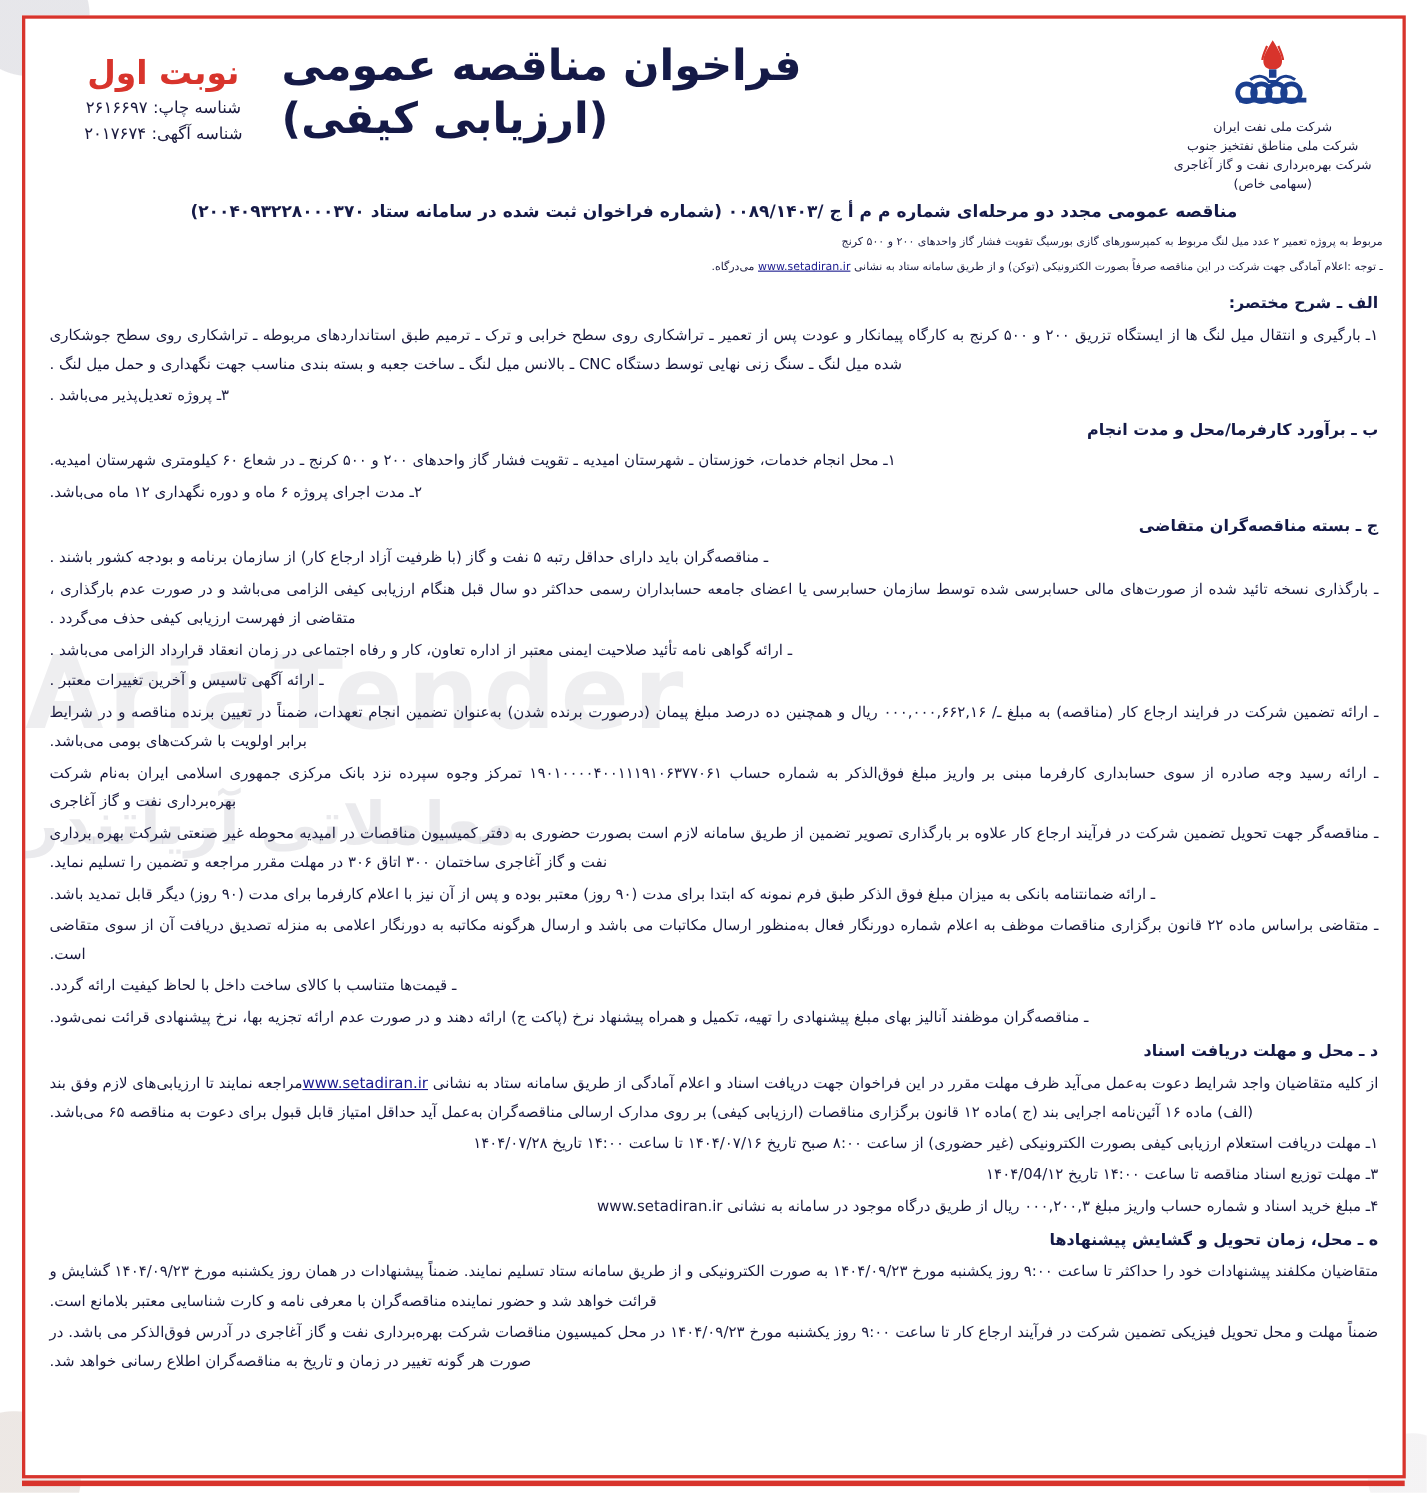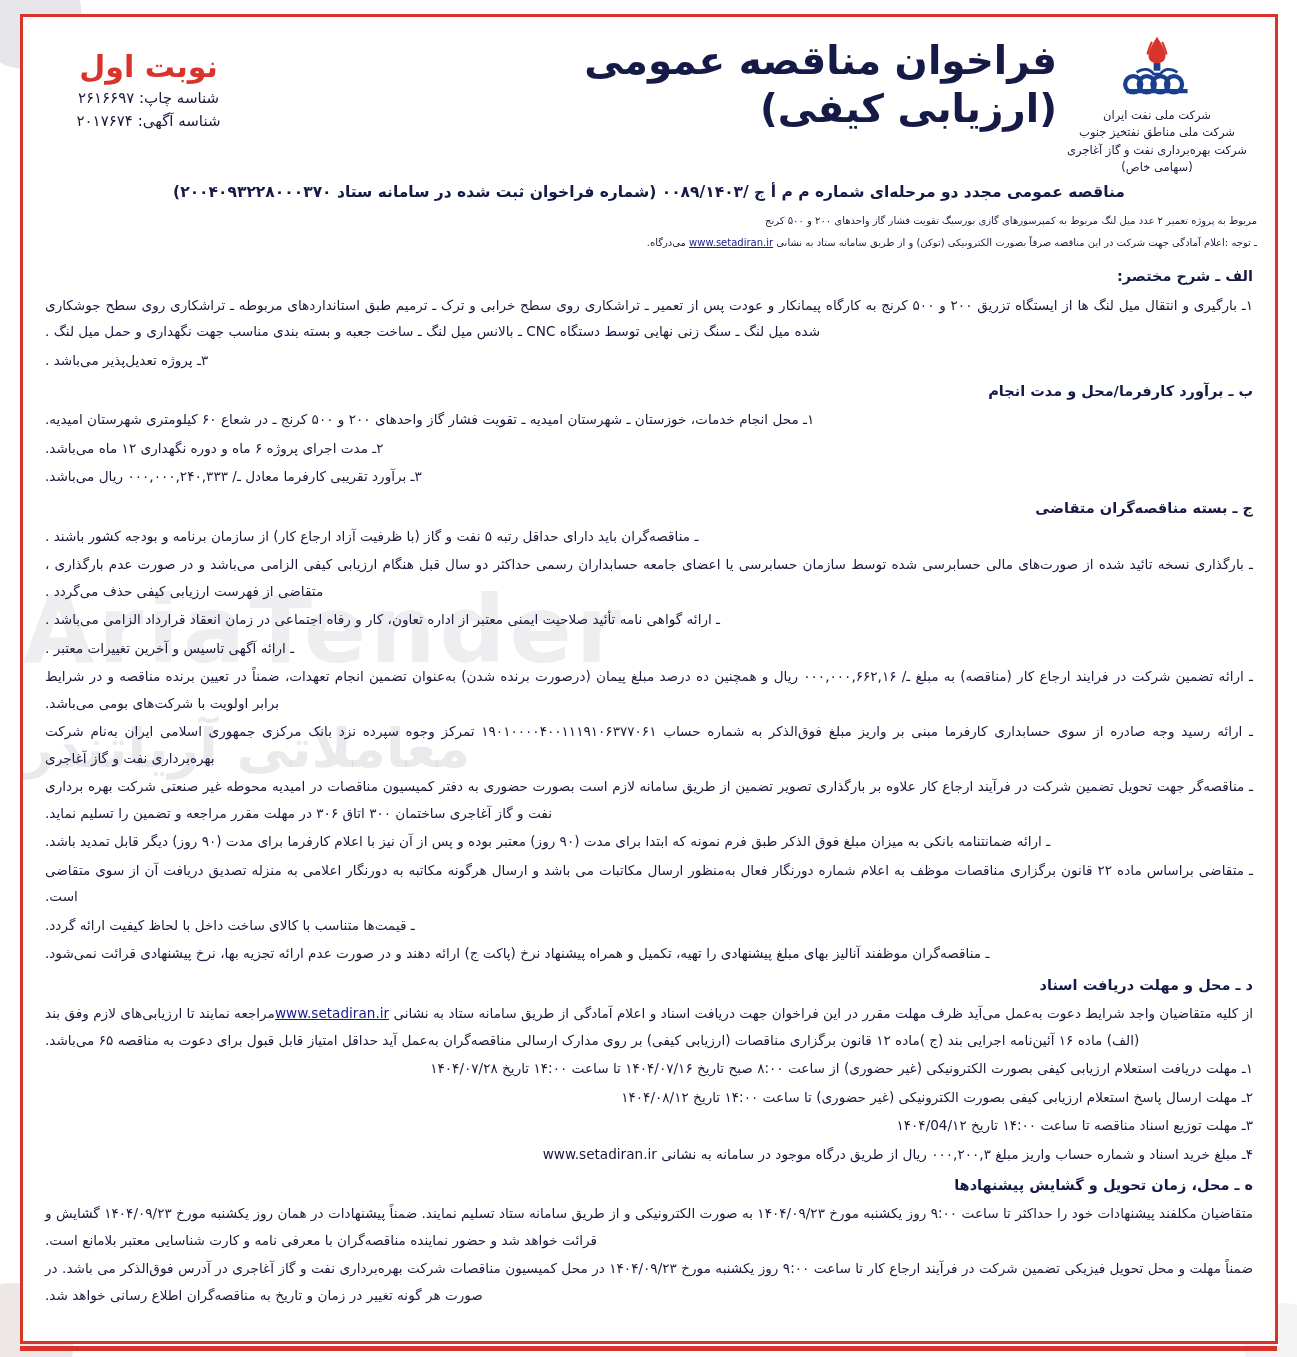--- a/index.html
+++ b/index.html
@@ -80,21 +80,21 @@
     margin-bottom: 3px;
   }
   .meta-line {
     font-size: 15px;
     color: #1a1a3e;
     line-height: 1.55;
     direction: rtl;
   }
   .hdr-title {
     flex: 1;
-    text-align: right;
+    text-align: left;
     order: 2;
     padding-top: 6px;
   }
   .hdr-title .t1, .hdr-title .t2 {
     font-size: 39px;
     font-weight: bold;
     color: #151a47;
     line-height: 1.22;
     letter-spacing: -1px;
   }
@@ -211,42 +211,40 @@
 
     <div class="body-wrap">
 
       <div class="sec-title">الف ـ شرح مختصر:</div>
       <p class="para">۱ـ بارگیری و انتقال میل لنگ ها از ایستگاه تزریق ۲۰۰ و ۵۰۰ کرنج به کارگاه پیمانکار و عودت پس از تعمیر ـ تراشکاری روی سطح خرابی و ترک ـ ترمیم طبق استانداردهای مربوطه ـ تراشکاری روی سطح جوشکاری شده میل لنگ ـ سنگ زنی نهایی توسط دستگاه CNC ـ بالانس میل لنگ ـ ساخت جعبه و بسته بندی مناسب جهت نگهداری و حمل میل لنگ .</p>
       <p class="para">۳ـ پروژه تعدیل‌پذیر می‌باشد .</p>
 
       <div class="sec-title">ب ـ برآورد کارفرما/محل و مدت انجام</div>
       <p class="para">۱ـ محل انجام خدمات، خوزستان ـ شهرستان امیدیه ـ تقویت فشار گاز واحدهای ۲۰۰ و ۵۰۰ کرنج ـ در شعاع ۶۰ کیلومتری شهرستان امیدیه.</p>
       <p class="para">۲ـ مدت اجرای پروژه ۶ ماه و دوره نگهداری ۱۲ ماه می‌باشد.</p>
-      <p class="para">۳ـ برآورد تقریبی کارفرما معادل ـ/ ۰۰۰,۰۰۰,۲۴۰,۳۳۳ ریال می‌باشد.</p>
 
       <div class="sec-title">ج ـ بسته مناقصه‌گران متقاضی</div>
       <p class="para">ـ مناقصه‌گران باید دارای حداقل رتبه ۵ نفت و گاز (با ظرفیت آزاد ارجاع کار) از سازمان برنامه و بودجه کشور باشند .</p>
       <p class="para">ـ بارگذاری نسخه تائید شده از صورت‌های مالی حسابرسی شده توسط سازمان حسابرسی یا اعضای جامعه حسابداران رسمی حداکثر دو سال قبل هنگام ارزیابی کیفی الزامی می‌باشد و در صورت عدم بارگذاری ، متقاضی از فهرست ارزیابی کیفی حذف می‌گردد .</p>
       <p class="para">ـ ارائه گواهی نامه تأئید صلاحیت ایمنی معتبر از اداره تعاون، کار و رفاه اجتماعی در زمان انعقاد قرارداد الزامی می‌باشد .</p>
       <p class="para">ـ ارائه آگهی تاسیس و آخرین تغییرات معتبر .</p>
       <p class="para">ـ ارائه تضمین شرکت در فرایند ارجاع کار (مناقصه) به مبلغ ـ/ ۰۰۰,۰۰۰,۶۶۲,۱۶ ریال و همچنین ده درصد مبلغ پیمان (درصورت برنده شدن) به‌عنوان تضمین انجام تعهدات، ضمناً در تعیین برنده مناقصه و در شرایط برابر اولویت با شرکت‌های بومی می‌باشد.</p>
       <p class="para">ـ ارائه رسید وجه صادره از سوی حسابداری کارفرما مبنی بر واریز مبلغ فوق‌الذکر به شماره حساب ۱۹۰۱۰۰۰۰۴۰۰۱۱۱۹۱۰۶۳۷۷۰۶۱ تمرکز وجوه سپرده نزد بانک مرکزی جمهوری اسلامی ایران به‌نام شرکت بهره‌برداری نفت و گاز آغاجری</p>
       <p class="para">ـ مناقصه‌گر جهت تحویل تضمین شرکت در فرآیند ارجاع کار علاوه بر بارگذاری تصویر تضمین از طریق سامانه لازم است بصورت حضوری به دفتر کمیسیون مناقصات در امیدیه محوطه غیر صنعتی شرکت بهره برداری نفت و گاز آغاجری ساختمان ۳۰۰ اتاق ۳۰۶ در مهلت مقرر مراجعه و تضمین را تسلیم نماید.</p>
       <p class="para">ـ ارائه ضمانتنامه بانکی به میزان مبلغ فوق الذکر طبق فرم نمونه که ابتدا برای مدت (۹۰ روز) معتبر بوده و پس از آن نیز با اعلام کارفرما برای مدت (۹۰ روز) دیگر قابل تمدید باشد.</p>
       <p class="para">ـ متقاضی براساس ماده ۲۲ قانون برگزاری مناقصات موظف به اعلام شماره دورنگار فعال به‌منظور ارسال مکاتبات می باشد و ارسال هرگونه مکاتبه به دورنگار اعلامی به منزله تصدیق دریافت آن از سوی متقاضی است.</p>
       <p class="para">ـ قیمت‌ها متناسب با کالای ساخت داخل با لحاظ کیفیت ارائه گردد.</p>
       <p class="para">ـ مناقصه‌گران موظفند آنالیز بهای مبلغ پیشنهادی را تهیه، تکمیل و همراه پیشنهاد نرخ (پاکت ج) ارائه دهند و در صورت عدم ارائه تجزیه بها، نرخ پیشنهادی قرائت نمی‌شود.</p>
 
       <div class="sec-title">د ـ محل و مهلت دریافت اسناد</div>
       <p class="para">
         <span>از کلیه متقاضیان واجد شرایط دعوت به‌عمل می‌آید ظرف مهلت مقرر در این فراخوان جهت دریافت اسناد و اعلام آمادگی از طریق سامانه ستاد به نشانی</span>
         <a class="lnk" href="#">www.setadiran.ir</a><span>مراجعه نمایند تا ارزیابی‌های لازم وفق بند (الف) ماده ۱۶ آئین‌نامه اجرایی بند (ج )ماده ۱۲ قانون برگزاری مناقصات (ارزیابی کیفی) بر روی مدارک ارسالی مناقصه‌گران به‌عمل آید حداقل امتیاز قابل قبول برای دعوت به مناقصه ۶۵ می‌باشد.</span>
       </p>
       <p class="para rt">۱ـ مهلت دریافت استعلام ارزیابی کیفی بصورت الکترونیکی (غیر حضوری) از ساعت ۸:۰۰ صبح تاریخ ۱۴۰۴/۰۷/۱۶ تا ساعت ۱۴:۰۰ تاریخ ۱۴۰۴/۰۷/۲۸</p>
-      <p class="para rt">۲ـ مهلت ارسال پاسخ استعلام ارزیابی کیفی بصورت الکترونیکی (غیر حضوری) تا ساعت ۱۴:۰۰ تاریخ ۱۴۰۴/۰۸/۱۲</p>
       <p class="para rt">۳ـ مهلت توزیع اسناد مناقصه تا ساعت ۱۴:۰۰ تاریخ ۱۴۰۴/04/۱۲</p>
       <p class="para rt">
         <span>۴ـ مبلغ خرید اسناد و شماره حساب واریز مبلغ ۰۰۰,۲۰۰,۳ ریال از طریق درگاه موجود در سامانه به نشانی</span>
         <span class="lnk-plain">www.setadiran.ir</span>
       </p>
 
       <div class="sec-title">ه ـ محل، زمان تحویل و گشایش پیشنهادها</div>
       <p class="para">متقاضیان مکلفند پیشنهادات خود را حداکثر تا ساعت ۹:۰۰ روز یکشنبه مورخ ۱۴۰۴/۰۹/۲۳ به صورت الکترونیکی و از طریق سامانه ستاد تسلیم نمایند. ضمناً پیشنهادات در همان روز یکشنبه مورخ ۱۴۰۴/۰۹/۲۳ گشایش و قرائت خواهد شد و حضور نماینده مناقصه‌گران با معرفی نامه و کارت شناسایی معتبر بلامانع است.</p>
       <p class="para">ضمناً مهلت و محل تحویل فیزیکی تضمین شرکت در فرآیند ارجاع کار تا ساعت ۹:۰۰ روز یکشنبه مورخ ۱۴۰۴/۰۹/۲۳ در محل کمیسیون مناقصات شرکت بهره‌برداری نفت و گاز آغاجری در آدرس فوق‌الذکر می باشد. در صورت هر گونه تغییر در زمان و تاریخ به مناقصه‌گران اطلاع رسانی خواهد شد.</p>
 

